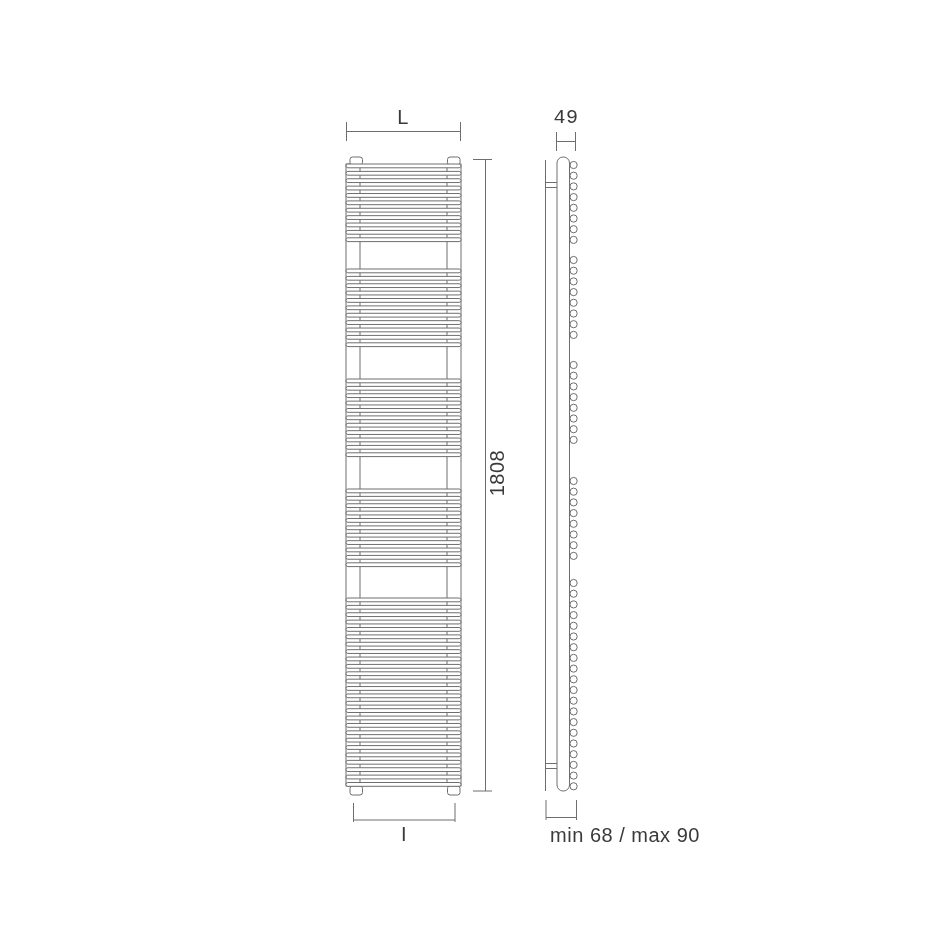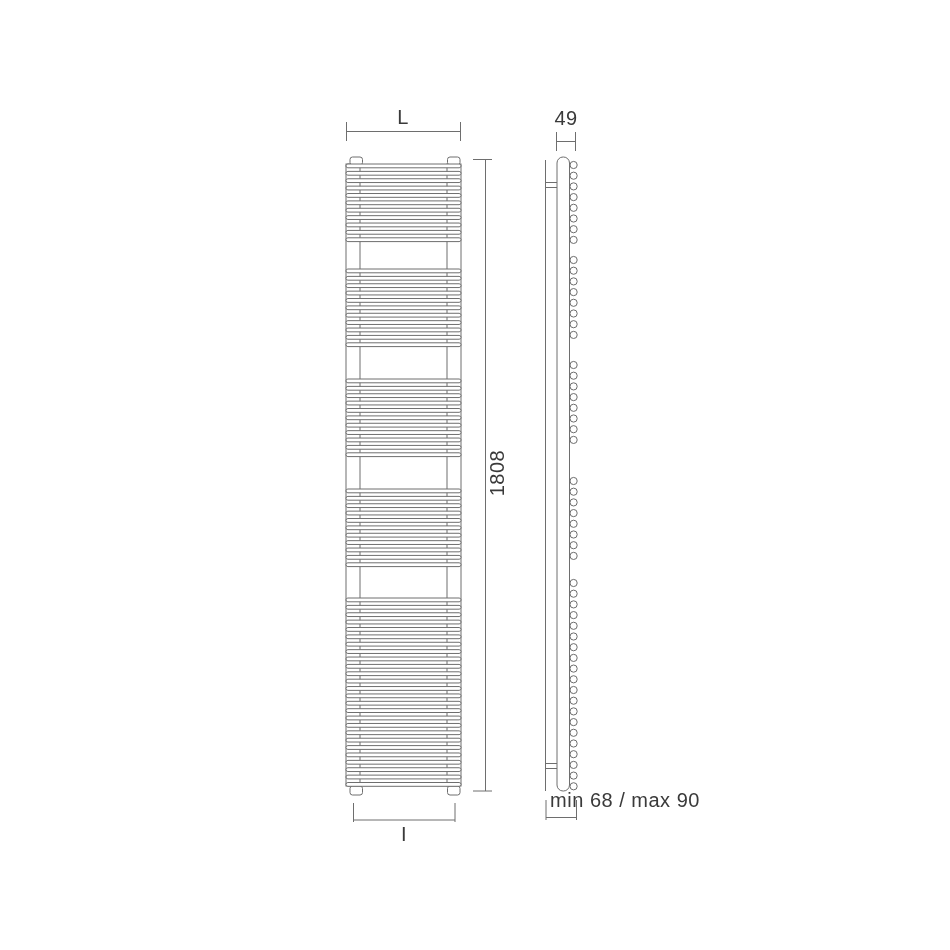--- a/index.html
+++ b/index.html
@@ -27,24 +27,24 @@
     color: #3a3a3a;
     white-space: nowrap;
     transform: translate(-50%, -50%);
     letter-spacing: 0.5px;
   }
   .dim-label.rotated {
     transform: translate(-50%, -50%) rotate(-90deg);
   }
   
   #label-width-top      { left: 403px; top: 117px; }
-  #label-depth          { left: 566px; top: 118px; }
+  #label-depth          { left: 566px; top: 118px; font-family: Liberation Mono, monospace; }
   #label-height         { left: 497px; top: 473px; }
   #label-width-bottom   { left: 404px; top: 834px; }
-  #label-wall-distance  { left: 625px; top: 800px; }
+  #label-wall-distance  { left: 625px; top: 835px; }
 </style>
 </head>
 <body>
 
 <div id="stage">
   <svg id="diagram-svg" width="950" height="950" viewBox="0 0 950 950">
       <rect x="346" y="164" width="14" height="622" fill="#ffffff" stroke="#6e6e6e" stroke-width="1"></rect>
       <rect x="447" y="164" width="14" height="622" fill="#ffffff" stroke="#6e6e6e" stroke-width="1"></rect>
       <rect x="350" y="157" width="12.5" height="8" rx="2.5" fill="#ffffff" stroke="#6e6e6e" stroke-width="1"></rect>
       <rect x="447.5" y="157" width="12.5" height="8" rx="2.5" fill="#ffffff" stroke="#6e6e6e" stroke-width="1"></rect>

